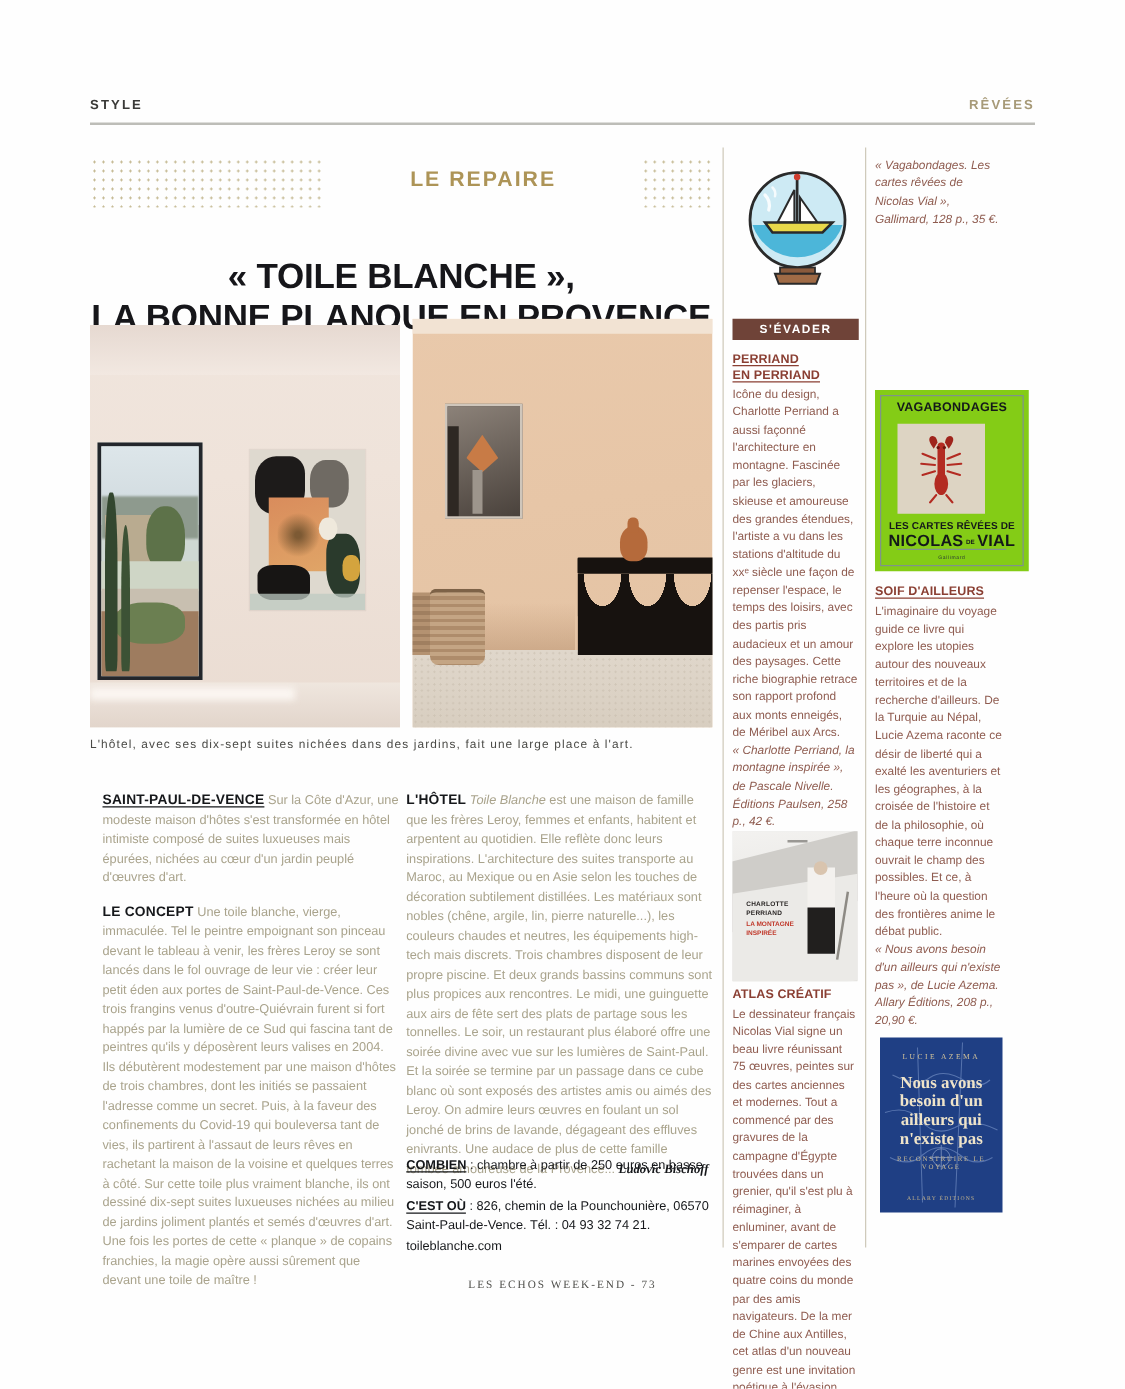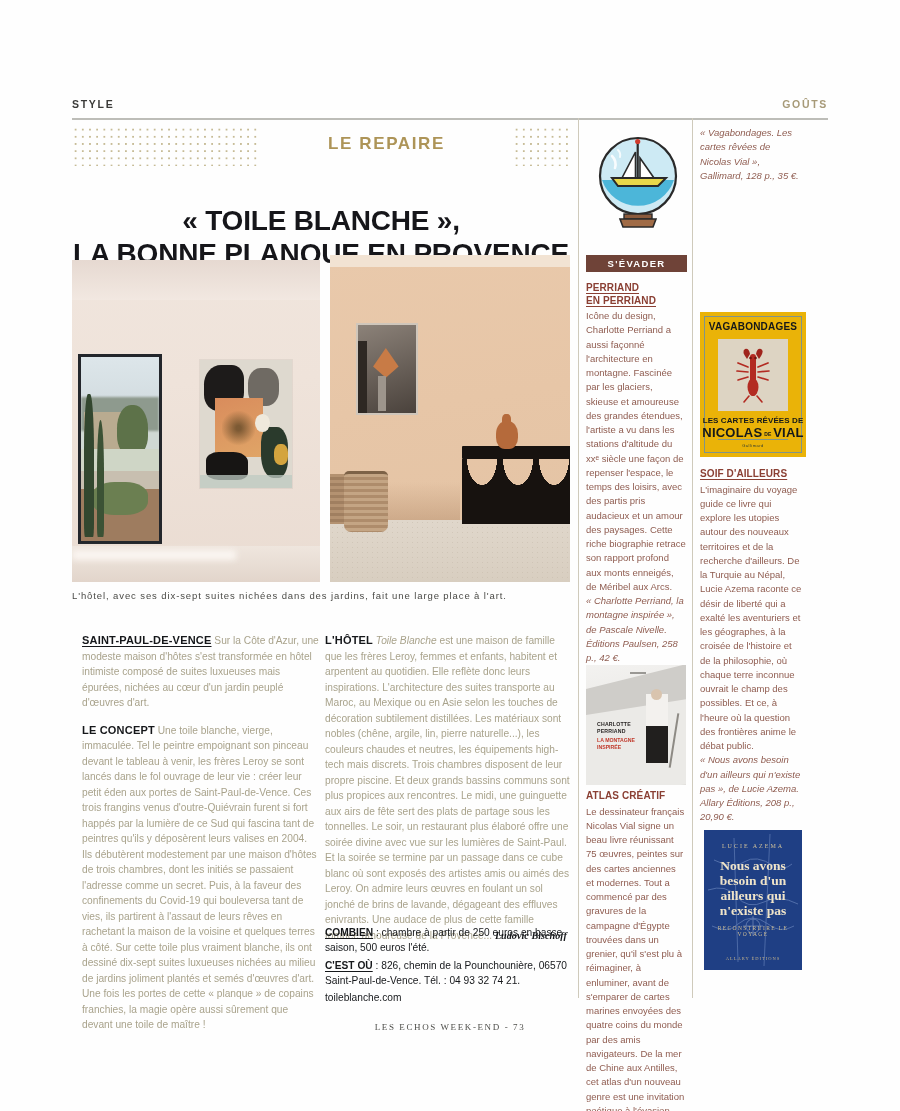--- a/index.html
+++ b/index.html
@@ -21,21 +21,20 @@
     background: #fefefe;
   }
 
   
   .masthead {
     position: absolute;
     left: 72px;
     top: 78px;
     width: 756px;
     height: 28px;
-    margin-top: 20px;
   }
   .masthead .mh-left {
     position: absolute;
     left: 0; top: 0;
     font-size: 10.5px;
     letter-spacing: 1.7px;
     font-weight: 600;
     color: #3a3a38;
     font-family: "Liberation Sans Narrow", "Liberation Sans", sans-serif;
   }
@@ -313,21 +312,21 @@
   .bp-slope2{position:absolute; left:-20%; top:34%; width:160%; height:70%;
              background:#ebeae7; transform:rotate(-9deg); }
   .bp-fig  { position:absolute; right:18%; top:24%; width:22%; height:58%; background:#f3f1ee; }
   .bp-fig:after{content:"";position:absolute;left:0;top:46%;width:100%;height:54%;background:#211f1e;}
   .bp-head { position:absolute; right:24%; top:20%; width:11%; height:9%; background:#d9c4ae; border-radius:50%; }
   .bp-pole { position:absolute; right:12%; top:40%; width:1.5px; height:46%; background:#8d8a84; transform:rotate(9deg); }
   .bp-ttl  { position:absolute; left:11%; top:47%; font-size:5.2px; line-height:1.28; font-weight:700; letter-spacing:.2px; color:#231f1e; }
   .bp-sub  { position:absolute; left:11%; top:60%; font-size:5.2px; line-height:1.28; font-weight:700; color:#c0392b; }
   .bp-mark { position:absolute; left:44%; top:6%; width:16%; height:2px; background:#9a9894; }
 
-  .book-vaga { left: 700px; top: 312px; width: 106px; height: 145px; background: #eab308; }
+  .book-vaga { left: 700px; top: 312px; width: 123px; height: 145px; background: #84cc16; }
   .bv-border{ position:absolute; inset:4px; border:1px solid #7f9489; }
   .bv-ttl  { position:absolute; left:0; right:0; top:9px; text-align:center;
              font-family:"Liberation Sans Narrow","Liberation Sans",sans-serif;
              font-weight:700; font-size:10px; letter-spacing:.2px; color:#14181a; }
   .bv-img  { position:absolute; left:18px; top:27px; width:70px; height:72px; background:#ddd4c3; }
   .bv-lob  { position:absolute; left:50%; top:50%; transform:translate(-50%,-50%); width:40px; height:56px; }
   .bv-sub1 { position:absolute; left:0; right:0; top:104px; text-align:center;
              font-family:"Liberation Sans Narrow","Liberation Sans",sans-serif;
              font-weight:700; font-size:8px; letter-spacing:.1px; color:#14181a; }
   .bv-sub2 { position:absolute; left:0; right:0; top:113px; text-align:center;
@@ -364,21 +363,21 @@
     color: #4e4e4a;
   }
 </style>
 </head>
 <body>
 
 <div class="page">
 
   <div class="masthead">
     <div class="mh-left">STYLE</div>
-    <div class="mh-right">GOÛTS</div>
+    <div class="mh-right">RÊVÉES</div>
     <div class="mh-rule"></div>
   </div>
 
   <div class="kicker-band">
     <div class="dots left"></div>
     <div class="dots right"></div>
     <div class="kicker">LE REPAIRE</div>
   </div>
 
   <h1 class="headline">

